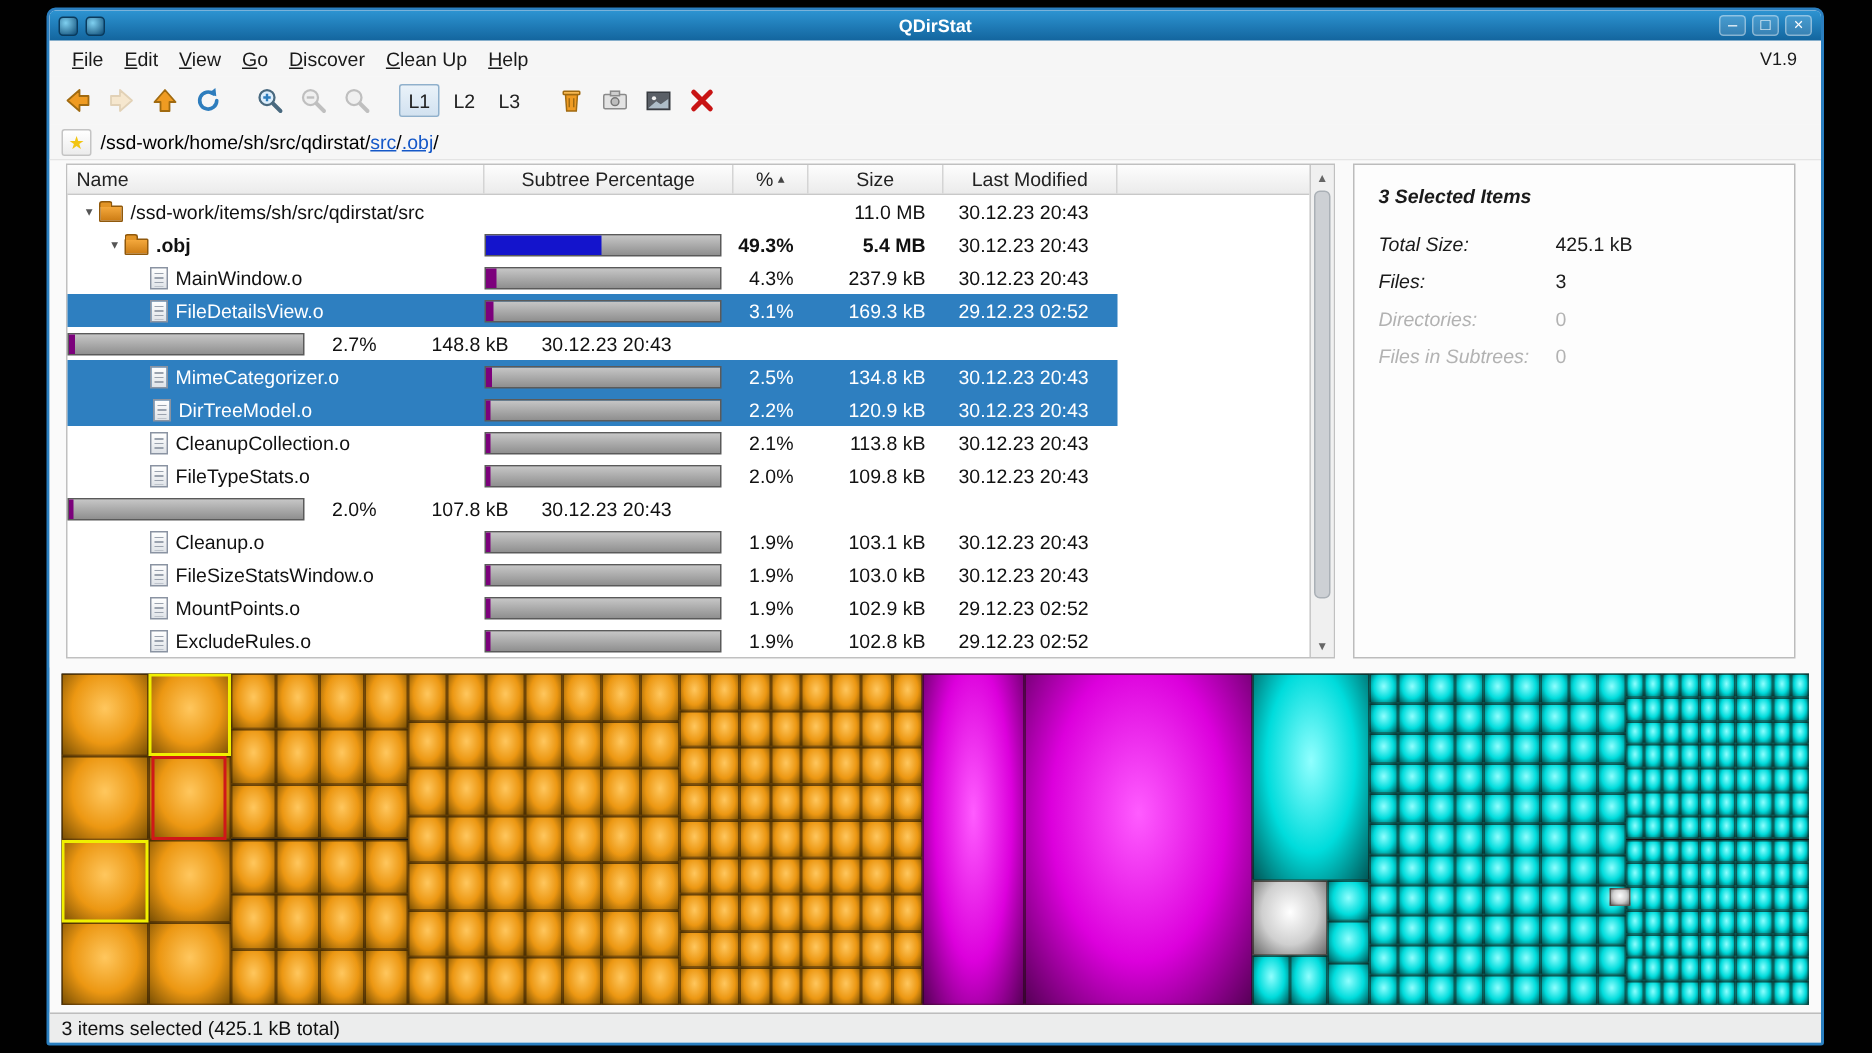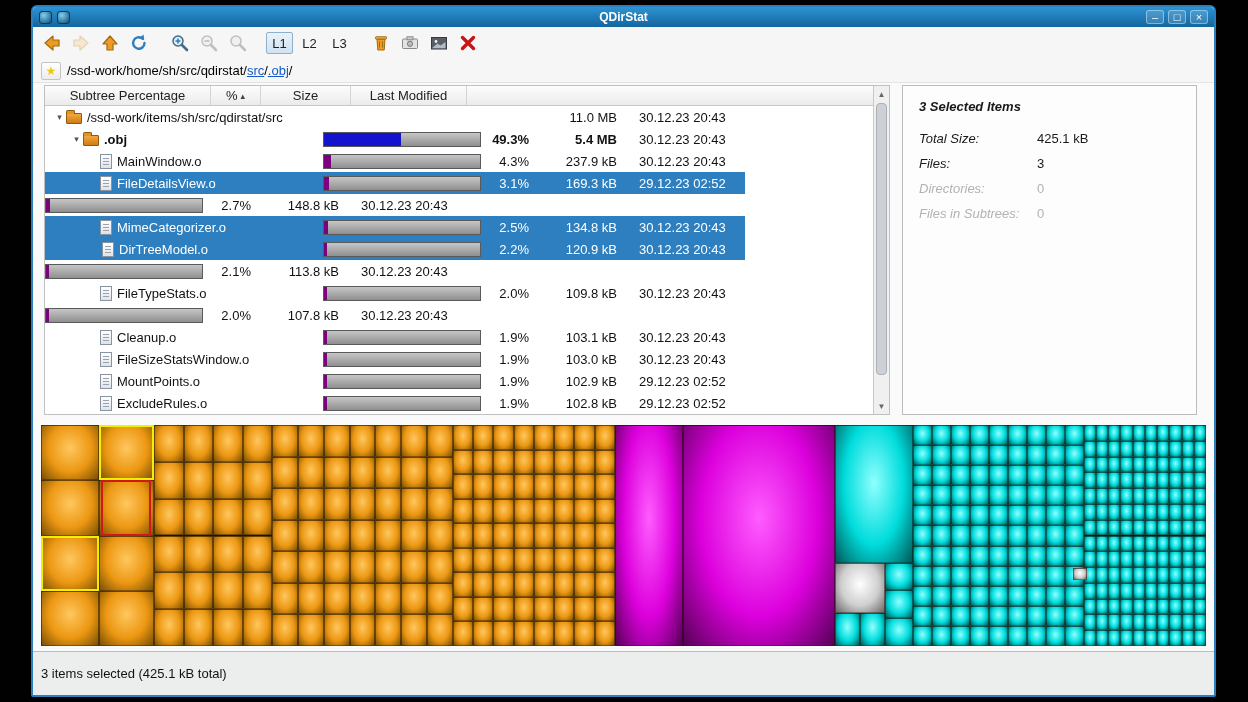--- a/index.html
+++ b/index.html
@@ -124,20 +124,30 @@
     <span class="tb-icon"></span>
     <span class="tb-icon"></span>
     <span class="tb-title">QDirStat</span>
     <span class="tb-controls">
       <span class="tb-btn">–</span>
       <span class="tb-btn">□</span>
       <span class="tb-btn">×</span>
     </span>
   </div>
 
+  <div class="menubar">
+    <span class="menu-item">File</span>
+    <span class="menu-item">Edit</span>
+    <span class="menu-item">View</span>
+    <span class="menu-item">Go</span>
+    <span class="menu-item">Discover</span>
+    <span class="menu-item">Clean Up</span>
+    <span class="menu-item">Help</span>
+    <span class="version">V1.9</span>
+  </div>
 
   <div class="toolbar">
     <button class="tbtn">
       <svg viewBox="0 0 20 20" width="20" height="20">
           <path d="M11 3 L3 10 L11 17 L11 13 L17 13 L17 7 L11 7 Z" fill="#ef9b22" stroke="#a06a10" stroke-width="1.2" stroke-linejoin="round"></path>
         </svg>
     </button>
     <button class="tbtn disabled">
       <svg viewBox="0 0 20 20" width="20" height="20">
           <path d="M9 3 L17 10 L9 17 L9 13 L3 13 L3 7 L9 7 Z" fill="#f6d9a8" stroke="#cfae78" stroke-width="1.2" stroke-linejoin="round"></path>
@@ -209,20 +219,21 @@
   </div>
 
   <div class="pathbar">
     <span class="star-btn">★</span>
     <span class="bc"><span>/ssd-work/home/sh/src/qdirstat/</span><span class="bc-link">src</span><span>/</span><span class="bc-link">.obj</span><span>/</span></span>
   </div>
 
   <div class="main">
     <div class="treewrap">
       <div class="thead">
+        <div class="hcell h-name">Name</div>
         <div class="hcell h-bar">Subtree Percentage</div>
         <div class="hcell h-pct">
           <span>%</span>
           <span class="sort">▴</span>
         </div>
         <div class="hcell h-size">Size</div>
         <div class="hcell h-mod">Last Modified</div>
         <div class="hcell h-fill"></div>
       </div>
       <div class="tbody">
@@ -318,20 +329,25 @@
     <div class="cell c-bar">
       <div class="bar">
                 <div class="fill" style="width: 2.2%; background: rgb(124, 1, 124);"></div>
               </div>
     </div>
     <div class="cell c-pct">2.2%</div>
     <div class="cell c-size">120.9 kB</div>
     <div class="cell c-mod">30.12.23 20:43</div>
   </div>
           <div class="trow">
+    <div class="cell c-name" style="padding-left: 42px;">
+      <span class="expander"></span>
+      <span class="ticon icon-file"></span>
+      <span class="rname">CleanupCollection.o</span>
+    </div>
     <div class="cell c-bar">
       <div class="bar">
                 <div class="fill" style="width: 2.1%; background: rgb(124, 1, 124);"></div>
               </div>
     </div>
     <div class="cell c-pct">2.1%</div>
     <div class="cell c-size">113.8 kB</div>
     <div class="cell c-mod">30.12.23 20:43</div>
   </div>
           <div class="trow">

